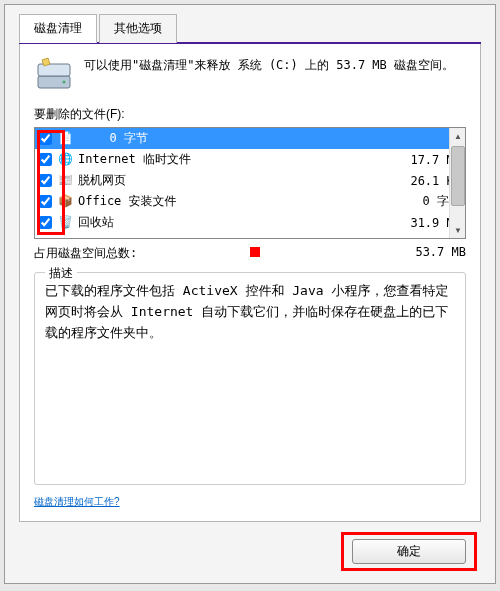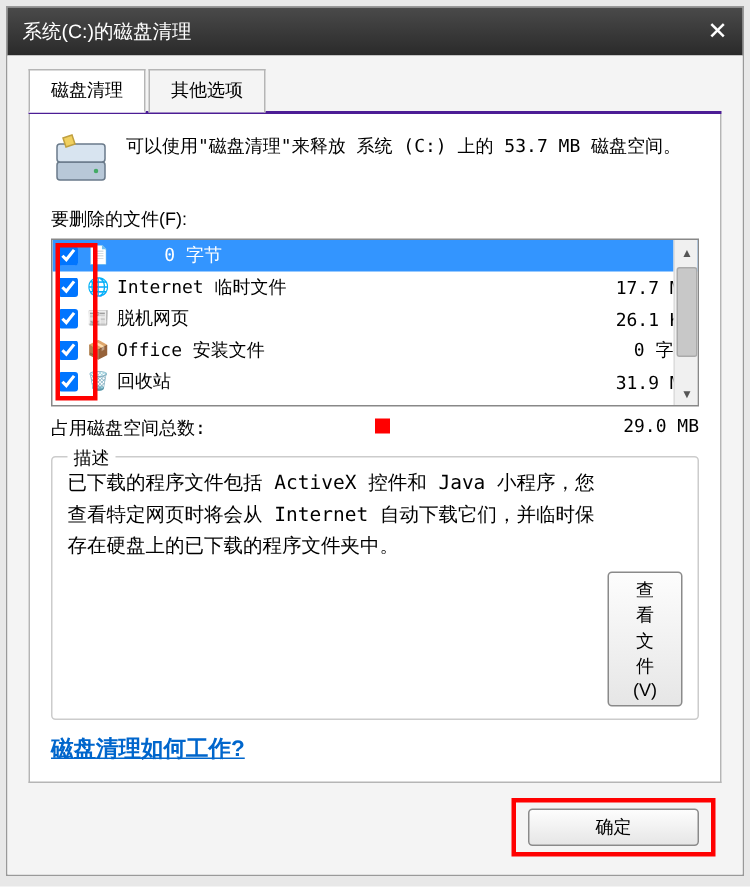--- a/index.html
+++ b/index.html
@@ -25,37 +25,33 @@
 .filename { flex: 1; }
 .filesize { text-align: right; min-width: 70px; }
 .redbox-checks { position: absolute; left: 2px; top: 2px; width: 28px; height: 105px; border: 3px solid red; pointer-events: none; }
 .totalrow { display: flex; justify-content: space-between; font-size: 12px; font-family: SimSun, monospace; margin-bottom: 4px; position: relative; }
 .redsq { position: absolute; left: 50%; top: 2px; width: 10px; height: 10px; background: red; }
 .desc-group { border: 1px solid #ccc; border-radius: 3px; padding: 8px 10px; position: relative; margin-top: 6px; flex: 1; display: flex; flex-direction: row; }
 .desc-legend { position: absolute; top: -8px; left: 10px; background: #fff; padding: 0 4px; font-size: 12px; }
 .desc-text { font-size: 13px; font-family: SimSun, monospace; line-height: 1.6; }
 .viewfiles-row { margin-top: auto; text-align: right; padding-top: 10px; }
 .btn { background: linear-gradient(#fdfdfd, #e6e6e6); border: 1px solid #8a8a8a; border-radius: 3px; padding: 3px 16px; font-size: 12px; cursor: pointer; font-family: inherit; }
-.link { color: #0066cc; text-decoration: underline; font-size: 15px; cursor: pointer; margin-top: 10px; display: inline-block; font-weight: bold; }
+.link { color: #0066cc; text-decoration: underline; font-size: 10px; cursor: pointer; margin-top: 10px; display: inline-block; }
 .footer { display: flex; justify-content: flex-end; gap: 10px; padding: 10px 4px 4px; align-items: center; }
 .redbox-ok { border: 3px solid red; padding: 4px 8px; display: inline-block; }
 .scrollbar { position: absolute; right: 0; top: 0; width: 16px; height: 100%; background: #f0f0f0; border-left: 1px solid #ddd; }
 .scroll-thumb { background: #c8c8c8; border: 1px solid #aaa; width: 14px; height: 60px; margin: 18px 0 0 1px; border-radius: 2px; }
 .scroll-arrow { width: 14px; height: 16px; display: flex; align-items: center; justify-content: center; font-size: 8px; color: #555; position: absolute; left: 1px; }
 .scroll-arrow.up { top: 0; }
 .scroll-arrow.down { bottom: 0; }
 </style>
 </head>
 <body>
 
 <div class="window">
-  <div class="titlebar">
-    <span>系统(C:)的磁盘清理</span>
-    <span class="titlebar-close">✕</span>
-  </div>
   <div class="content">
     <div class="tabs">
       <div class="tab active">磁盘清理</div>
       <div class="tab">其他选项</div>
     </div>
     <div class="tabpanel">
       <div class="intro">
         <div class="drive-icon">
           <svg viewBox="0 0 40 40">
               <rect x="4" y="20" width="32" height="12" rx="2" fill="#b8c8d8" stroke="#6a7a8a"></rect>
@@ -102,30 +98,27 @@
         <div class="redbox-checks"></div>
         <div class="scrollbar">
           <div class="scroll-arrow up">▲</div>
           <div class="scroll-thumb"></div>
           <div class="scroll-arrow down">▼</div>
         </div>
       </div>
 
       <div class="totalrow">
         <span>占用磁盘空间总数:</span>
-        <span>29.0 MB</span>
+        <span>53.7 MB</span>
         <span class="redsq"></span>
       </div>
 
       <div class="desc-group">
         <div class="desc-legend">描述</div>
         <div class="desc-text">已下载的程序文件包括 ActiveX 控件和 Java 小程序，您查看特定网页时将会从 Internet 自动下载它们，并临时保存在硬盘上的已下载的程序文件夹中。</div>
-        <div class="viewfiles-row">
-          <button class="btn">查看文件(V)</button>
-        </div>
       </div>
 
       <a class="link">磁盘清理如何工作?</a>
     </div>
 
     <div class="footer">
       <span class="redbox-ok">
         <button class="btn" style="padding:3px 44px">确定</button>
       </span>
     </div>

